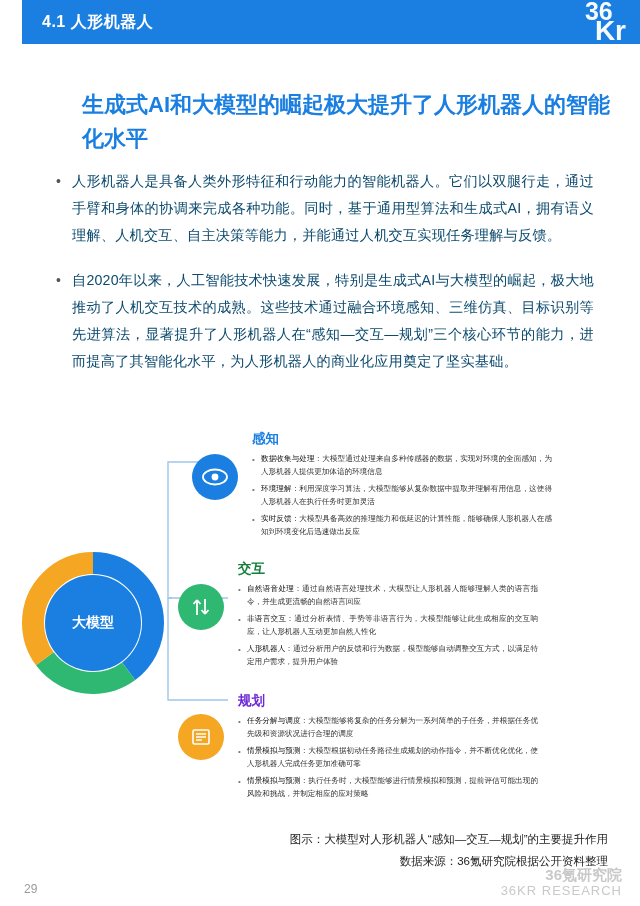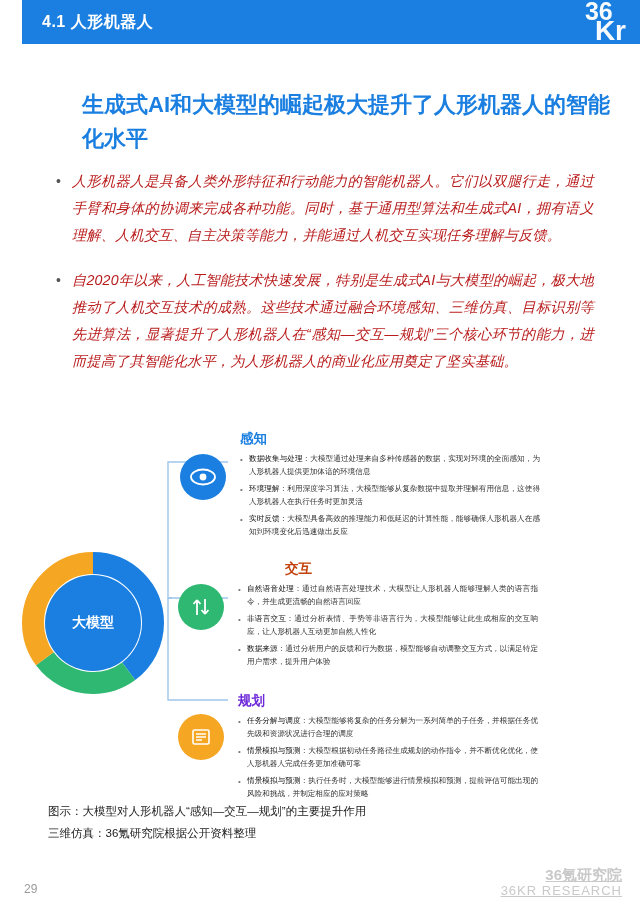--- a/index.html
+++ b/index.html
@@ -42,22 +42,22 @@
   }
 
   
   .bullets { position: absolute; left: 54px; top: 168px; width: 540px; }
   .bullet { display: flex; margin-bottom: 18px; }
   .bullet .dot {
     width: 18px; flex: 0 0 18px; color: #555; font-size: 14px; line-height: 27px;
     text-align: left; padding-left: 2px;
   }
   .bullet .txt {
-    flex: 1; color: #b91c1c; font-size: 14.2px; line-height: 27px;
-    text-align: justify; letter-spacing: 0.2px; font-style: italic;
+    flex: 1; color: #0c4a6e; font-size: 14.2px; line-height: 27px;
+    text-align: justify; letter-spacing: 0.2px;
   }
 
   
   .diagram { position: absolute; left: 0; top: 430px; width: 640px; height: 370px; }
 
   
   .donut-wrap { position: absolute; left: 18px; top: 118px; width: 150px; height: 150px; }
   .donut-label {
     position: absolute; left: 0; top: 0; width: 150px; height: 150px;
     display: flex; align-items: center; justify-content: center;
@@ -84,33 +84,32 @@
   .sec-item .d {
     flex: 0 0 9px; color: #777; font-size: 8px; line-height: 13px;
   }
   .sec-item .t {
     flex: 1; font-size: 7.6px; line-height: 12.6px; color: #333;
     text-align: justify;
   }
   .sec-item .t b { font-weight: normal; color: #111; }
 
   
-  .notes { position: absolute; left: 48px; top: 800px; width: 560px; }
+  .notes { position: absolute; left: 48px; top: 828px; width: 560px; text-align: right; }
   .notes .line {
     font-size: 11.5px; color: #222; line-height: 22px;
   }
 
   .page-num {
     position: absolute; left: 24px; top: 882px;
     font-size: 12px; color: #9a9a9a;
   }
   .footer-brand {
     position: absolute; right: 18px; top: 866px; text-align: right;
     color: #c9c9c9;
-    text-decoration: underline;
   }
   .footer-brand .b1 { font-size: 15px; font-weight: bold; line-height: 17px; }
   .footer-brand .b2 { font-size: 13px; letter-spacing: 1px; }
 </style>
 </head>
 <body>
 
 <div class="page">
 
   <div class="header">
@@ -146,21 +145,21 @@
       <div class="donut-center"></div>
       <div class="donut-label">大模型</div>
     </div>
 
     <svg style="position:absolute; left:150px; top:20px;" width="120" height="300">
       <path d="M78 12 L18 12 L18 148 L22 148" fill="none" stroke="#9fc6ea" stroke-width="1.4"></path>
       <path d="M18 148 L18 250 L78 250" fill="none" stroke="#9fc6ea" stroke-width="1.4"></path>
       <path d="M18 148 L78 148" fill="none" stroke="#9fc6ea" stroke-width="1.4"></path>
     </svg>
 
-    <div class="section" style="left:240px; top:0px;">
+    <div class="section" style="left:252px; top:0px;">
       <div class="sec-icon" style="left:-60px; top:24px; background:#1a7fe0;">
         <svg width="26" height="18" viewBox="0 0 26 18">
             <ellipse cx="13" cy="9" rx="12" ry="7.5" fill="none" stroke="#fff" stroke-width="1.8"></ellipse>
             <circle cx="13" cy="9" r="3.4" fill="#fff"></circle>
           </svg>
       </div>
       <div class="sec-head" style="color:#1a7fe0;">感知</div>
       <div class="sec-items">
         <div class="sec-item">
           <div class="d">•</div>
@@ -177,33 +176,33 @@
       </div>
     </div>
 
     <div class="section" style="left:238px; top:130px;">
       <div class="sec-icon" style="left:-60px; top:24px; background:#2eb872;">
         <svg width="22" height="22" viewBox="0 0 22 22">
             <path d="M7 19 L7 4 M7 4 L3.5 8 M7 4 L10.5 8" stroke="#fff" stroke-width="1.8" fill="none"></path>
             <path d="M15 3 L15 18 M15 18 L11.5 14 M15 18 L18.5 14" stroke="#fff" stroke-width="1.8" fill="none"></path>
           </svg>
       </div>
-      <div class="sec-head" style="color:#c2410c;margin-left:47px;">交互</div>
+      <div class="sec-head" style="color:#15803d;">交互</div>
       <div class="sec-items">
         <div class="sec-item">
           <div class="d">•</div>
           <div class="t"><b>自然语音处理：</b><span>通过自然语言处理技术，大模型让人形机器人能够理解人类的语言指令，并生成更流畅的自然语言回应</span></div>
         </div>
         <div class="sec-item">
           <div class="d">•</div>
           <div class="t"><b>非语言交互：</b><span>通过分析表情、手势等非语言行为，大模型能够让此生成相应的交互响应，让人形机器人互动更加自然人性化</span></div>
         </div>
         <div class="sec-item">
           <div class="d">•</div>
-          <div class="t"><b>数据来源：</b><span>通过分析用户的反馈和行为数据，模型能够自动调整交互方式，以满足特定用户需求，提升用户体验</span></div>
+          <div class="t"><b>人形机器人：</b><span>通过分析用户的反馈和行为数据，模型能够自动调整交互方式，以满足特定用户需求，提升用户体验</span></div>
         </div>
       </div>
     </div>
 
     <div class="section" style="left:238px; top:262px;">
       <div class="sec-icon" style="left:-60px; top:22px; background:#f5a623;">
         <svg width="22" height="22" viewBox="0 0 22 22">
             <rect x="3" y="4" width="16" height="14" rx="1.5" fill="none" stroke="#fff" stroke-width="1.6"></rect>
             <path d="M6 8 H16 M6 11 H16 M6 14 H12" stroke="#fff" stroke-width="1.4"></path>
           </svg>
@@ -222,21 +221,21 @@
           <div class="d">•</div>
           <div class="t"><b>情景模拟与预测：</b><span>执行任务时，大模型能够进行情景模拟和预测，提前评估可能出现的风险和挑战，并制定相应的应对策略</span></div>
         </div>
       </div>
     </div>
 
   </div>
 
   <div class="notes">
     <div class="line">图示：大模型对人形机器人“感知—交互—规划”的主要提升作用</div>
-    <div class="line">三维仿真：36氪研究院根据公开资料整理</div>
+    <div class="line">数据来源：36氪研究院根据公开资料整理</div>
   </div>
 
   <div class="page-num">29</div>
 
   <div class="footer-brand">
     <div class="b1">36氪研究院</div>
     <div class="b2">36KR RESEARCH</div>
   </div>
 
 </div>

